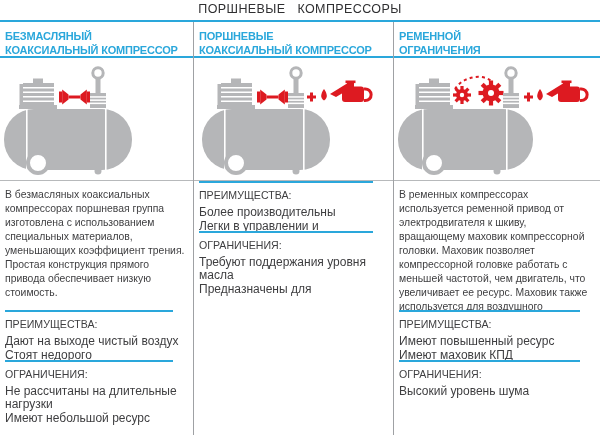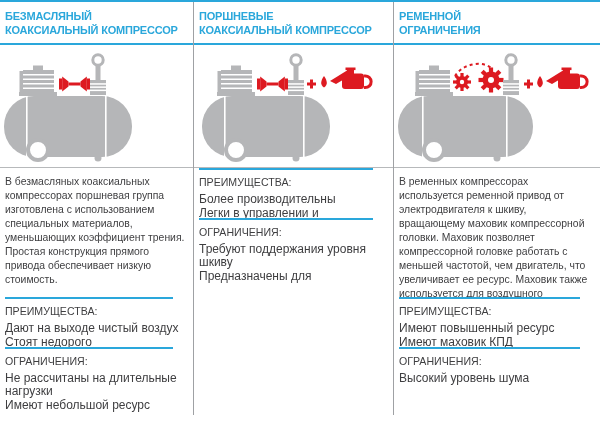--- a/index.html
+++ b/index.html
@@ -14,21 +14,21 @@
   html,body{background:#fff;}
   body{font-family:"Liberation Sans", sans-serif;}
   .page{width:600px;height:435px;background:#fff;overflow:hidden;}
   .title-bar{height:20px;text-align:center;line-height:18px;font-size:12.5px;
     color:#2f2f31;letter-spacing:.4px;word-spacing:8px;}
   .grid{display:flex;height:415px;border-top:2px solid var(--accent-blue);}
   .col{height:100%;}
   .col-1{width:193px;}
   .col-2{width:200px;border-left:1px solid var(--divider-gray);}
   .col-3{width:207px;border-left:1px solid var(--divider-gray);}
-  .col-header{height:43px;border-bottom:2px solid var(--accent-blue);
+  .col-header{height:36px;border-bottom:2px solid var(--accent-blue);
     padding:7px 4px 16px 5px;color:var(--accent-blue);font-size:11px;font-weight:bold;
     line-height:14px;letter-spacing:-.2px;}
   .col-header span{display:block;}
   .illus{height:123px;border-bottom:1px solid var(--rule-gray);overflow:hidden;}
   .illus svg{display:block;}
   .desc{height:129px;padding:7px 8px 4px 5px;font-size:10.4px;line-height:14px;
     color:var(--text-dark);overflow:hidden;}
   .sec{padding:0 6px 0 5px;}
   .sec-adv{height:50px;overflow:hidden;}
   .sec-lim{height:68px;overflow:hidden;}
@@ -37,20 +37,21 @@
   .item{font-size:12px;line-height:13.2px;color:var(--text-dark);margin-top:1px;}
   .fill-gray{fill:var(--machine-gray);}
   .stroke-gray{stroke:var(--machine-gray);}
   .fill-red{fill:var(--brand-red);}
   .stroke-red{stroke:var(--brand-red);}
 </style>
 </head>
 <body>
 
 <div class="page">
+  <div class="title-bar">ПОРШНЕВЫЕ  КОМПРЕССОРЫ</div>
 
   <div class="grid">
 
     <section class="col col-1">
       <div class="col-header">
         <span>БЕЗМАСЛЯНЫЙ</span>
         <span>КОАКСИАЛЬНЫЙ КОМПРЕССОР</span>
       </div>
       <div class="illus">
         <svg width="193" height="122" viewBox="0 0 193 122">
@@ -166,21 +167,21 @@
       </div>
       <div class="sec sec-adv">
         <div class="rule"></div>
         <div class="sec-label">ПРЕИМУЩЕСТВА:</div>
         <div class="item">Более производительны</div>
         <div class="item">Легки в управлении и обслуживании</div>
       </div>
       <div class="sec sec-lim">
         <div class="rule"></div>
         <div class="sec-label">ОГРАНИЧЕНИЯ:</div>
-        <div class="item">Требуют поддержания уровня шкиву</div>
+        <div class="item">Требуют поддержания уровня масла</div>
         <div class="item">Предназначены для периодического использования</div>
       </div>
     </section>
 
     <section class="col col-3">
       <div class="col-header">
         <span>РЕМЕННОЙ</span>
         <span>ОГРАНИЧЕНИЯ</span>
       </div>
       <div class="illus">

